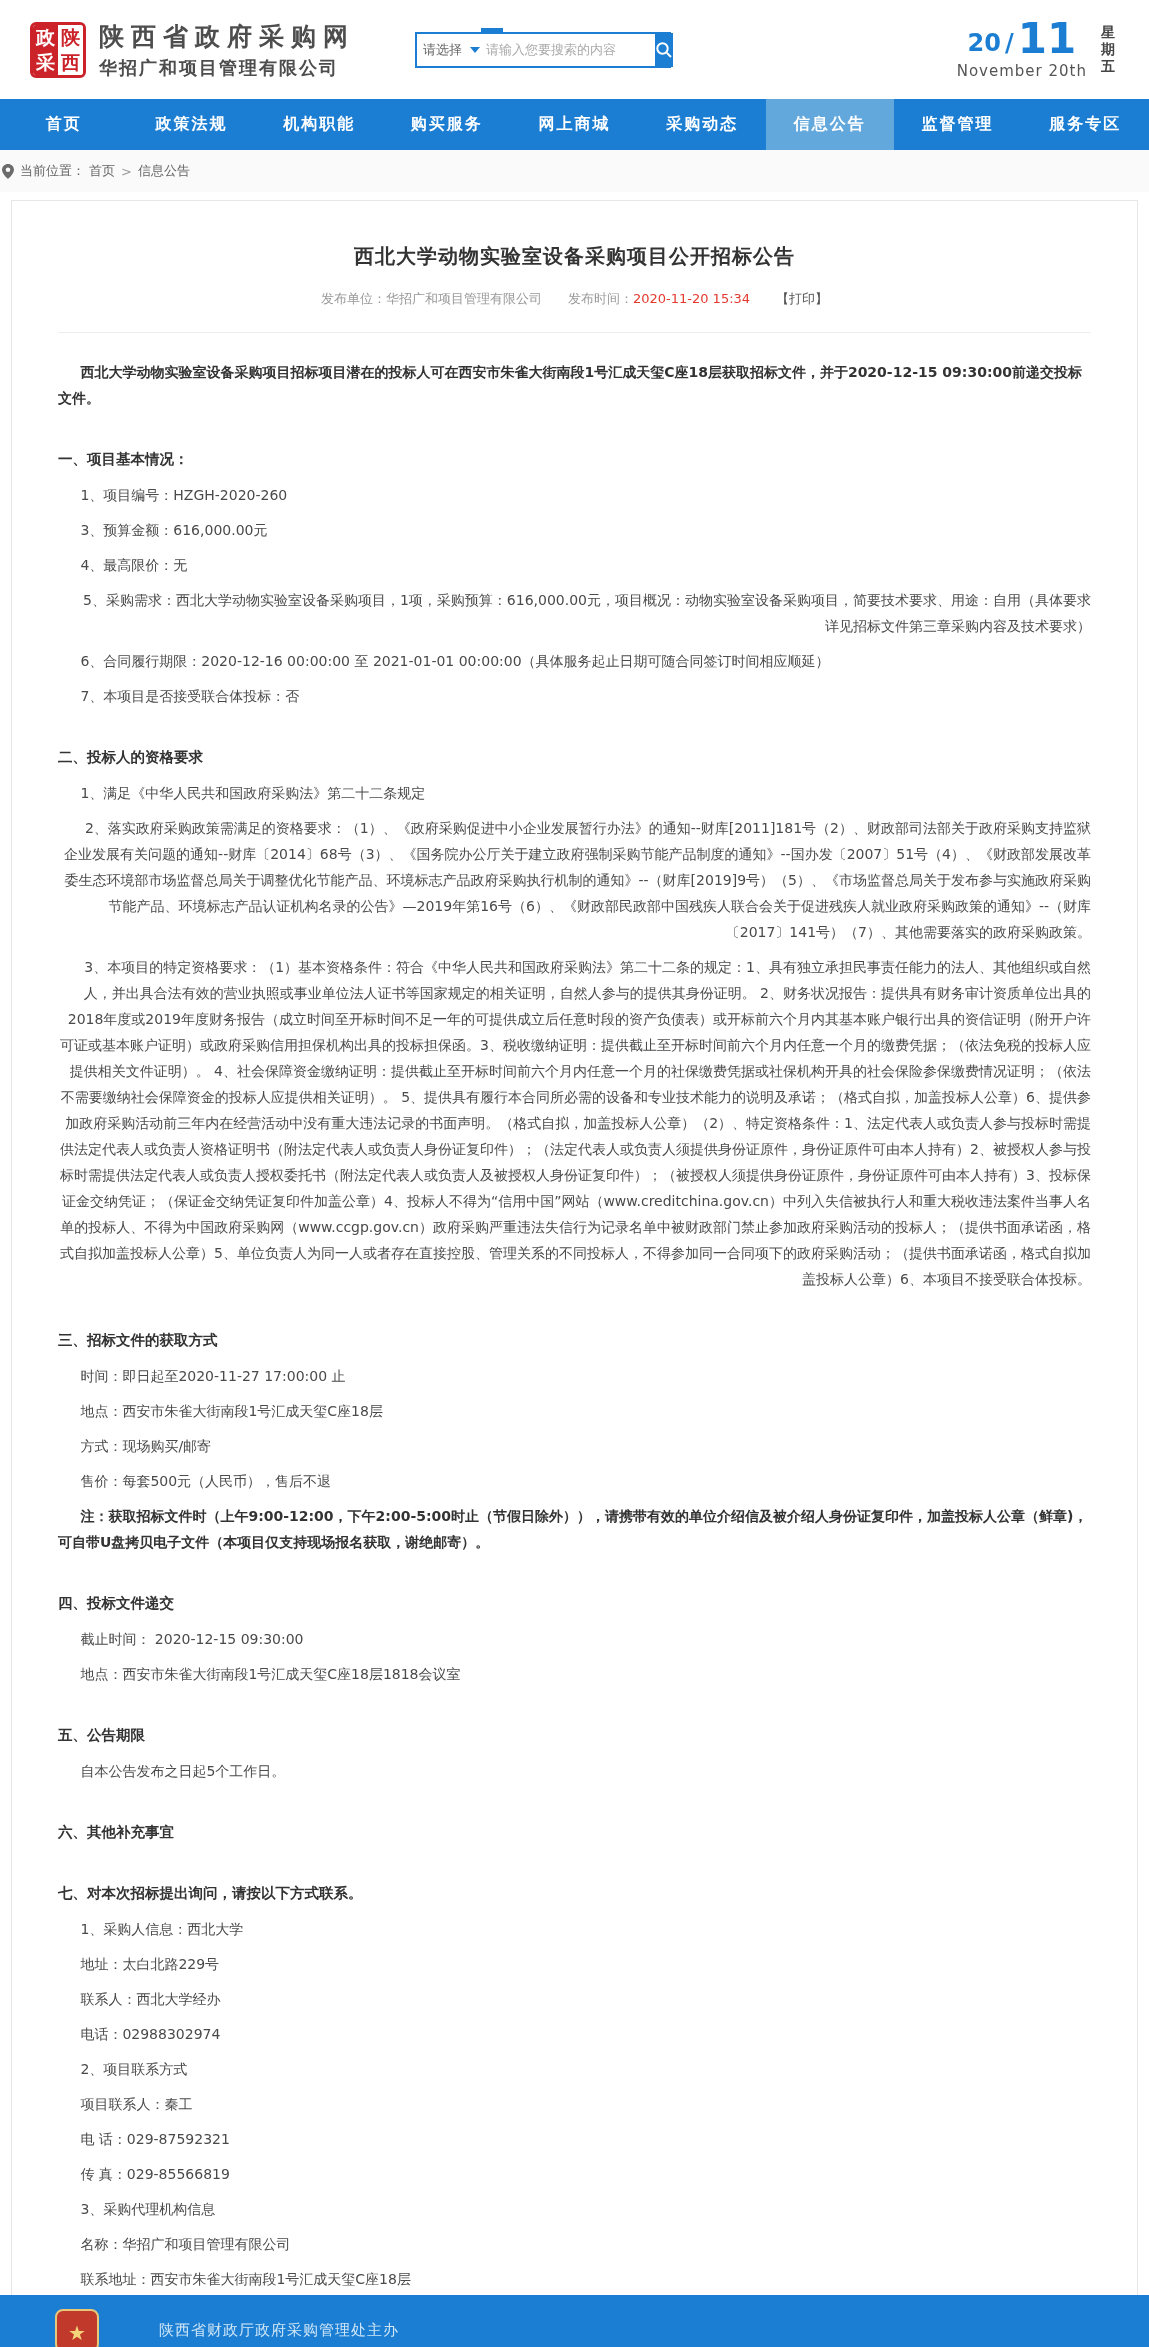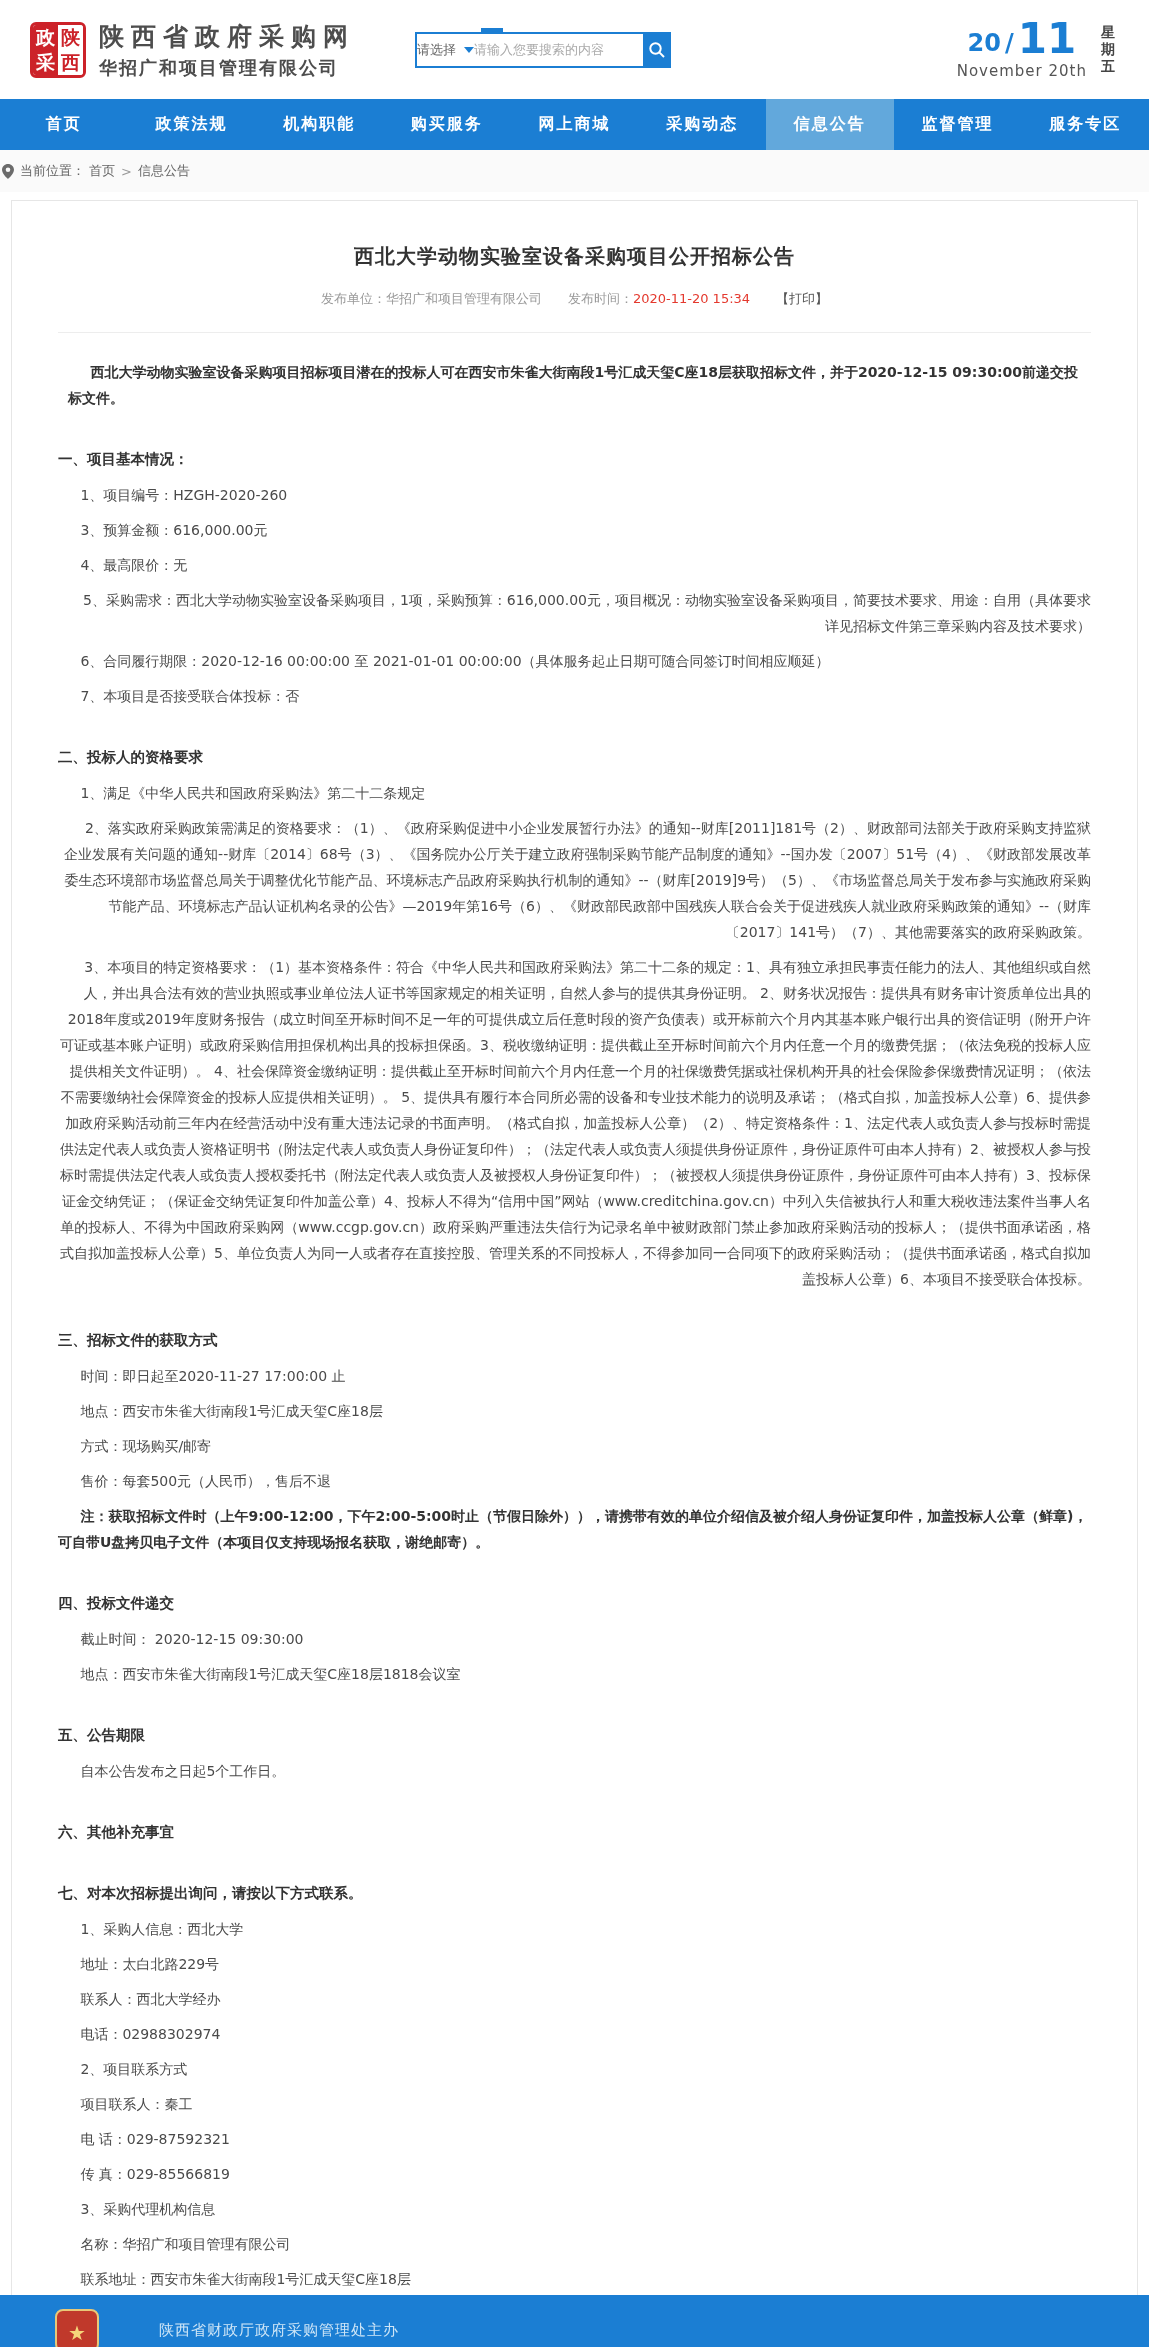--- a/index.html
+++ b/index.html
@@ -14,21 +14,21 @@
   .logo { width:56px; height:56px; border:3px solid #cc2229; border-radius:6px; display:grid;
           grid-template-columns:1fr 1fr; overflow:hidden; flex:0 0 auto; }
   .logo span { display:flex; align-items:center; justify-content:center; font-size:19px; font-weight:bold; line-height:1; }
   .logo .solid { background:#cc2229; color:#fff; }
   .logo .open  { background:#fff; color:#cc2229; }
   .brand { margin-left:13px; }
   .brand-title { font-size:25px; font-weight:bold; color:#4d4d4d; letter-spacing:7px; }
   .brand-sub   { font-size:18px; font-weight:bold; color:#4d4d4d; letter-spacing:2px; margin-top:3px; }
   .searchbox { margin-left:60px; display:flex; align-items:stretch; border:2px solid #1b7ed3; height:36px; width:256px; position:relative; }
   .search-tab { position:absolute; top:-6px; left:64px; width:22px; height:6px; background:#1b7ed3; }
-  .search-select { display:flex; align-items:center; gap:8px; padding:0 0; font-size:13px; color:#666; cursor:pointer; flex:0 0 auto; }
+  .search-select { display:flex; align-items:center; gap:8px; padding:0 6px; font-size:13px; color:#666; cursor:pointer; flex:0 0 auto; }
   .caret { width:0; height:0; border-left:5px solid transparent; border-right:5px solid transparent; border-top:6px solid #1b7ed3; }
   .search-input { border:none; outline:none; flex:1; font-size:13px; color:#333; font-family:inherit; }
   .search-input::placeholder { color:#aaa; }
   .search-btn { width:50px; background:#1b7ed3; border:none; display:flex; align-items:center; justify-content:center; cursor:pointer; margin:-1px; }
   .date-widget { margin-left:auto; display:flex; align-items:center; gap:14px; }
   .date-nums { text-align:center; }
   .date-top { color:#1b7ed3; font-weight:bold; display:flex; align-items:flex-end; justify-content:center; }
   .date-day { font-size:24px; line-height:30px; }
   .date-sep { font-size:24px; line-height:30px; margin:0 4px; }
   .date-month { font-size:42px; line-height:38px; }
@@ -46,21 +46,21 @@
   .pin { margin-right:6px; display:inline-flex; }
   
   .card { margin:8px 11px 0 11px; background:#fff; border:1px solid #e6e6e6; padding:42px 46px 34px 46px; min-height:2070px; }
   .article-title { text-align:center; font-size:20px; font-weight:bold; color:#333; letter-spacing:1px; }
   .article-meta { text-align:center; font-size:13px; color:#999; margin-top:20px; padding-bottom:24px; border-bottom:1px solid #ededed; }
   .article-meta .gap { display:inline-block; width:26px; }
   .meta-time { color:#e4392e; }
   .print-link { color:#555; cursor:pointer; }
   .content { margin-top:26px; font-size:14px; }
   .block { line-height:26px; }
-  .v-intro { font-weight:bold; color:#333; text-indent:1.6em; margin:14px 10px; }
+  .v-intro { font-weight:bold; color:#333; text-indent:1.6em; margin:14px 0; }
   .v-heading { font-weight:bold; color:#333; font-size:14.5px; margin:35px 0 10px 0; }
   .v-item { color:#4a4a4a; margin:9px 0; text-indent:1.6em; }
   .v-para { color:#4a4a4a; margin:9px 0; text-indent:1.6em;text-align:right; }
   .v-sub  { color:#4a4a4a; margin:9px 0; text-indent:1.6em; }
   .v-note { color:#333; font-weight:bold; margin:9px 0; text-indent:1.6em; }
   .v-divider { border-top:1px dashed #e0e0e0; height:0; margin:30px 28px 26px 28px; text-indent:0; }
   
   .page-footer { position:absolute; left:0; right:0; bottom:0; height:52px; background:#1b7ed3; overflow:hidden; }
   .footer-inner { display:flex; align-items:flex-start; padding:14px 0 0 55px; gap:60px; }
   .emblem { width:44px; height:48px; background:#c0392b; border:2px solid #e8c878; border-radius:8px 8px 14px 14px;

